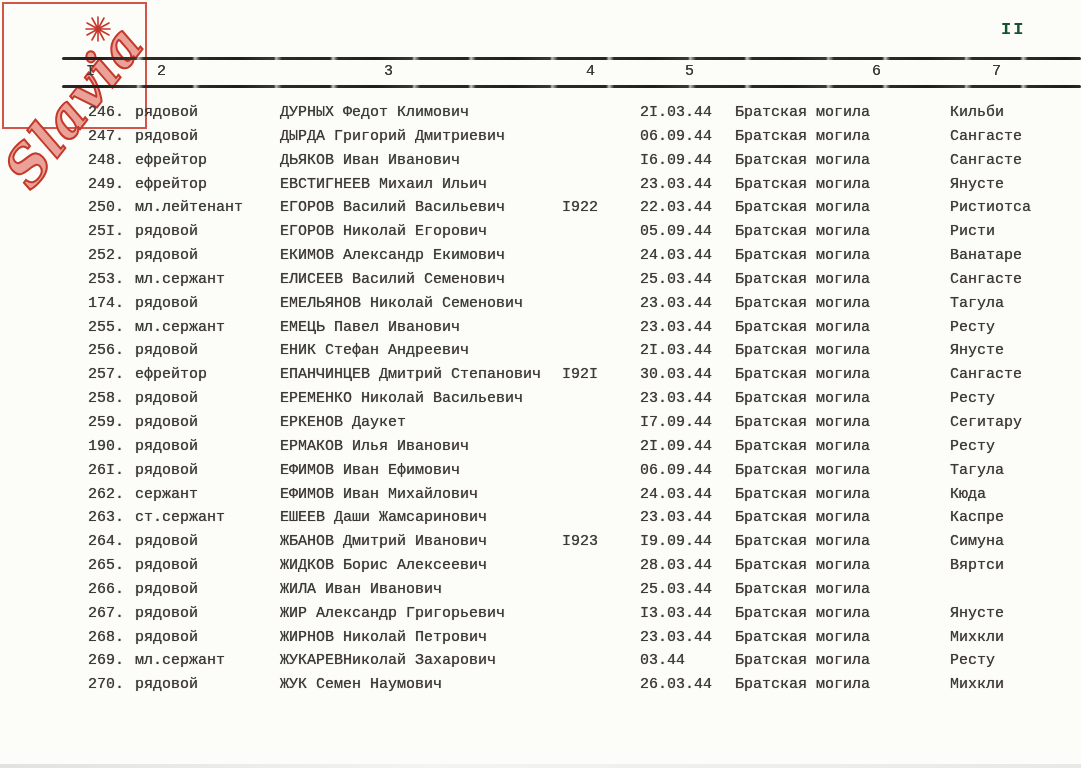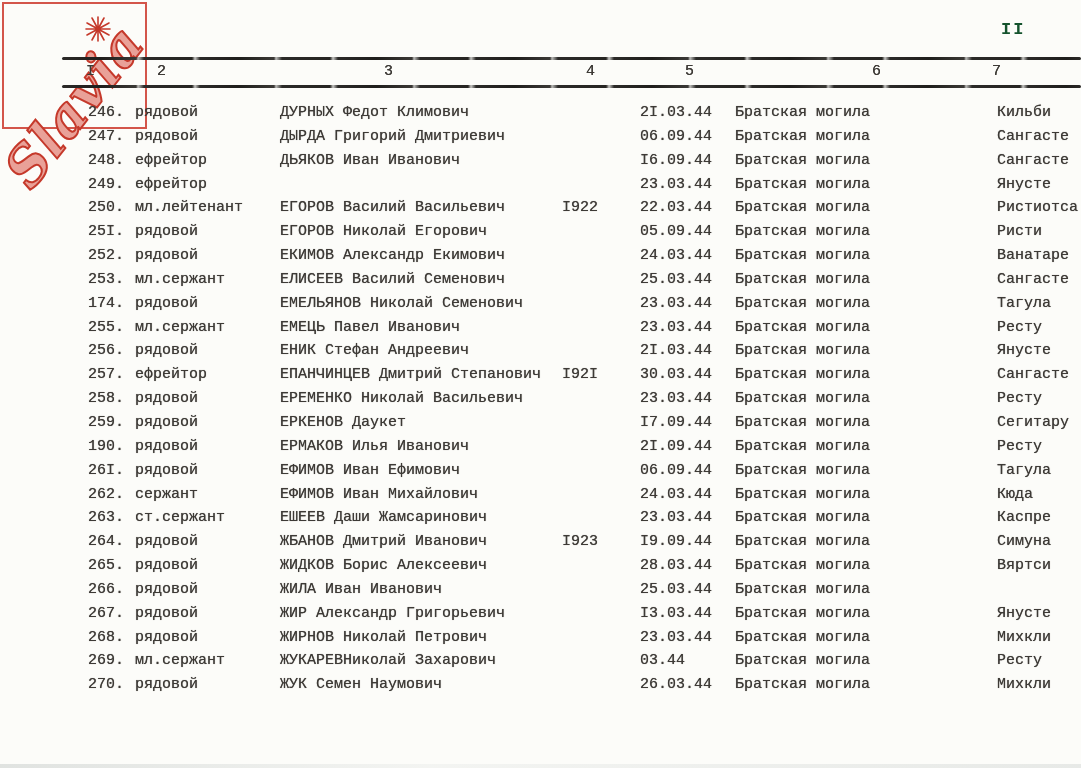--- a/index.html
+++ b/index.html
@@ -56,21 +56,21 @@
   
   .table { position:absolute; left:0; top:103px; width:100%; }
   .row { position:relative; height:23.85px; font-size:15px; white-space:pre; }
   .row span { position:absolute; top:1px; text-shadow:0 0 .7px rgba(61,58,54,.85); }
   .c-num   { left:88px; }
   .c-rank  { left:135px; }
   .c-name  { left:280px; }
   .c-year  { left:562px; }
   .c-date  { left:640px; width:88px; }
   .c-grave { left:735px; }
-  .c-place { left:950px;margin-left:47px; }
+  .c-place { left:950px; }
 
   
   .scan-edge {
     position:absolute; left:0; bottom:0; width:100%; height:4px;
     background:linear-gradient(90deg,#c9cecc,#eceeec 40%,#d6dad8);
     opacity:.55;
   }
 </style>
 </head>
 <body>
@@ -140,20 +140,21 @@
       <span class="c-name">ДЬЯКОВ Иван Иванович</span>
       <span class="c-year"></span>
       <span class="c-date">I6.09.44</span>
       <span class="c-grave">Братская могила</span>
       <span class="c-place">Сангасте</span>
     </div>
 
     <div class="row">
       <span class="c-num">249.</span>
       <span class="c-rank">ефрейтор</span>
+      <span class="c-name">ЕВСТИГНЕЕВ Михаил Ильич</span>
       <span class="c-year"></span>
       <span class="c-date">23.03.44</span>
       <span class="c-grave">Братская могила</span>
       <span class="c-place">Янусте</span>
     </div>
 
     <div class="row">
       <span class="c-num">250.</span>
       <span class="c-rank">мл.лейтенант</span>
       <span class="c-name">ЕГОРОВ Василий Васильевич</span>

